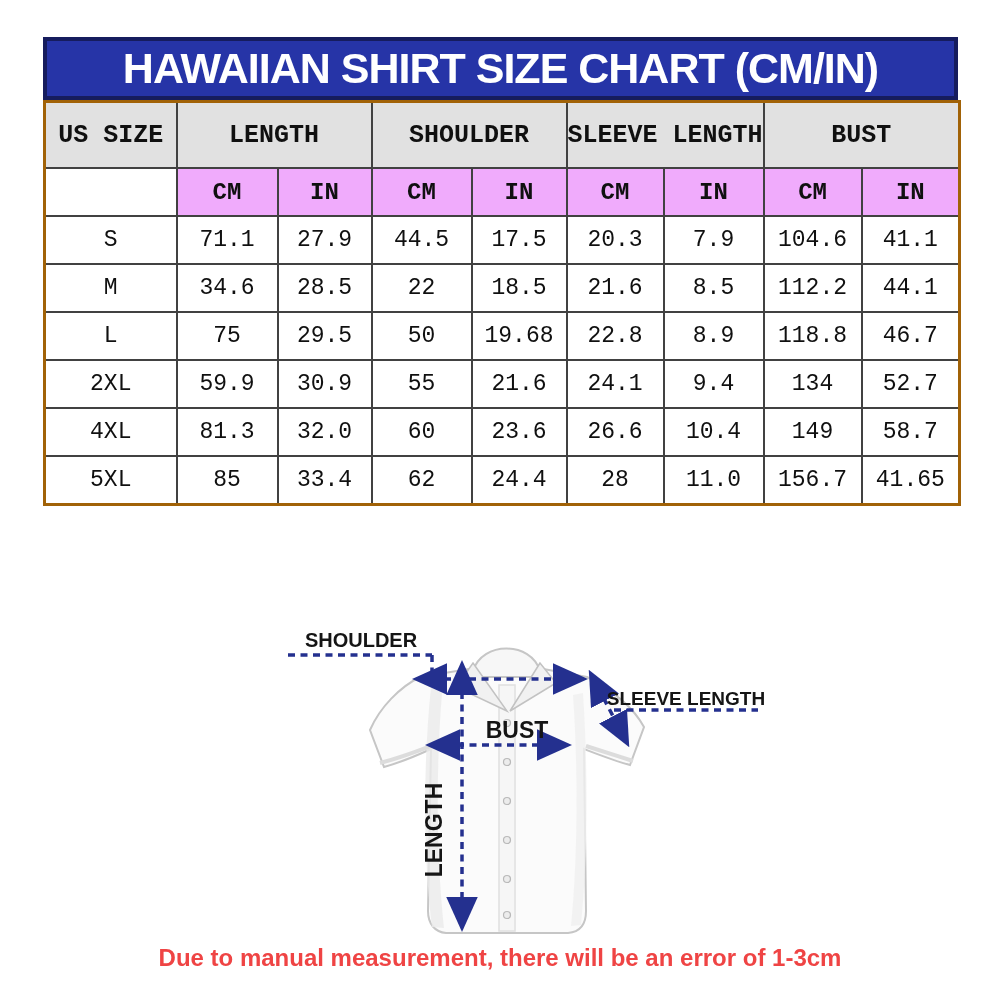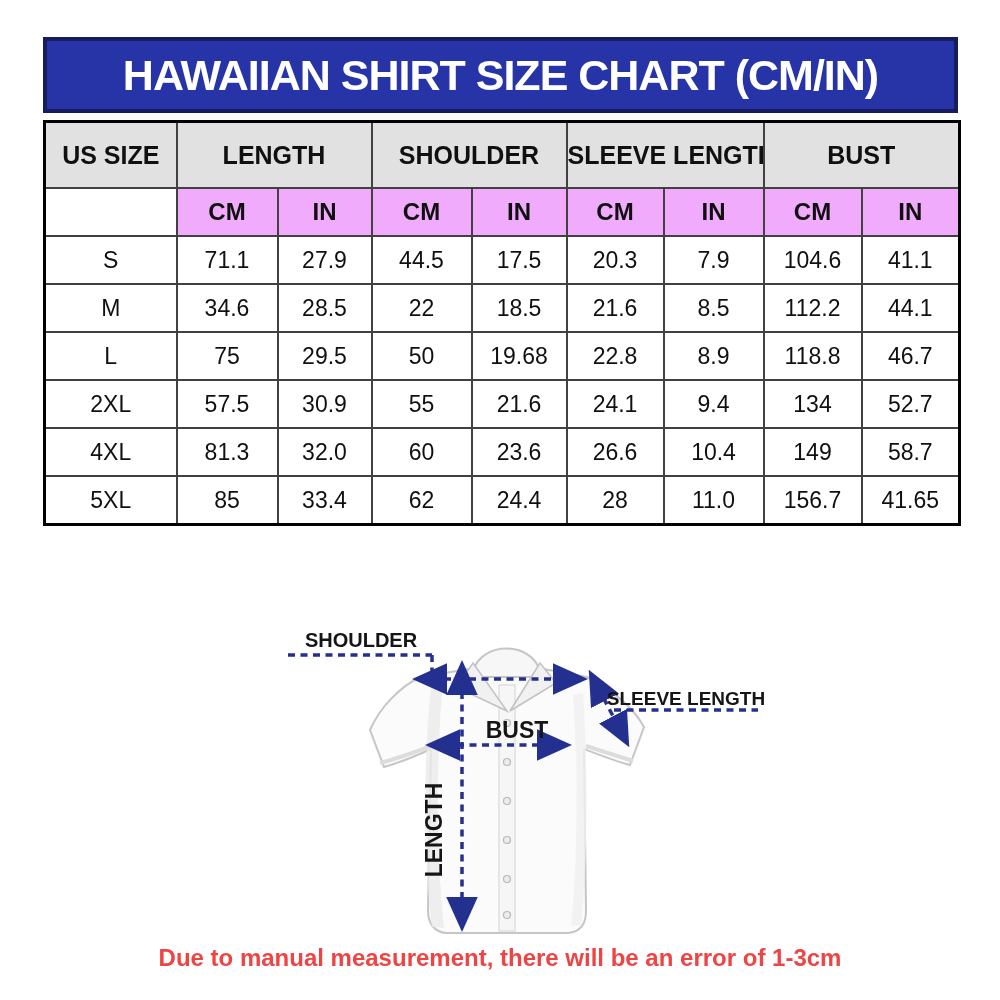--- a/index.html
+++ b/index.html
@@ -1,28 +1,29 @@
 <!DOCTYPE html>
 <html><head>
 <meta charset="utf-8">
 <style>
   html,body{margin:0;padding:0;background:#ffffff;font-family:"Liberation Sans",sans-serif;}
   .page{position:relative;width:1000px;height:1000px;background:#ffffff;overflow:hidden;}
 
   .title-bar{
-    position:absolute;left:43px;top:37px;width:915px;height:76px;box-sizing:border-box;
+    position:absolute;left:43px;top:37px;width:915px;height:63px;box-sizing:border-box;
     background:#2634a7;border:4px solid #161c5e;
     display:flex;align-items:center;justify-content:center;
     color:#ffffff;font-weight:bold;font-size:43px;letter-spacing:-1px;white-space:nowrap;
   }
 
   .size-table{
-    position:absolute;left:43px;top:120px;width:915px;
+    position:absolute;left:43px;top:100px;width:915px;
     border-collapse:collapse;table-layout:fixed;
-    border:3px solid #000000;
+    border:3px solid #a16207;
+    font-family:Liberation Mono, monospace;
   }
   .size-table th,.size-table td{
     border:2px solid #414141;text-align:center;vertical-align:middle;
     padding:0;color:#101010;overflow:hidden;white-space:nowrap;
   }
   .group-row th{background:#e1e1e1;height:64px;font-size:25px;font-weight:bold;letter-spacing:0px;}
   .unit-row th{background:#f0abfc;height:46px;font-size:24px;font-weight:bold;}
   .unit-row td{background:#ffffff;height:46px;}
   .data-row td{background:#ffffff;height:46px;font-size:23px;font-weight:normal;}
 
@@ -99,21 +100,21 @@
       <td>29.5</td>
       <td>50</td>
       <td>19.68</td>
       <td>22.8</td>
       <td>8.9</td>
       <td>118.8</td>
       <td>46.7</td>
     </tr>
     <tr class="data-row">
       <td>2XL</td>
-      <td>57.5</td>
+      <td>59.9</td>
       <td>30.9</td>
       <td>55</td>
       <td>21.6</td>
       <td>24.1</td>
       <td>9.4</td>
       <td>134</td>
       <td>52.7</td>
     </tr>
     <tr class="data-row">
       <td>4XL</td>

